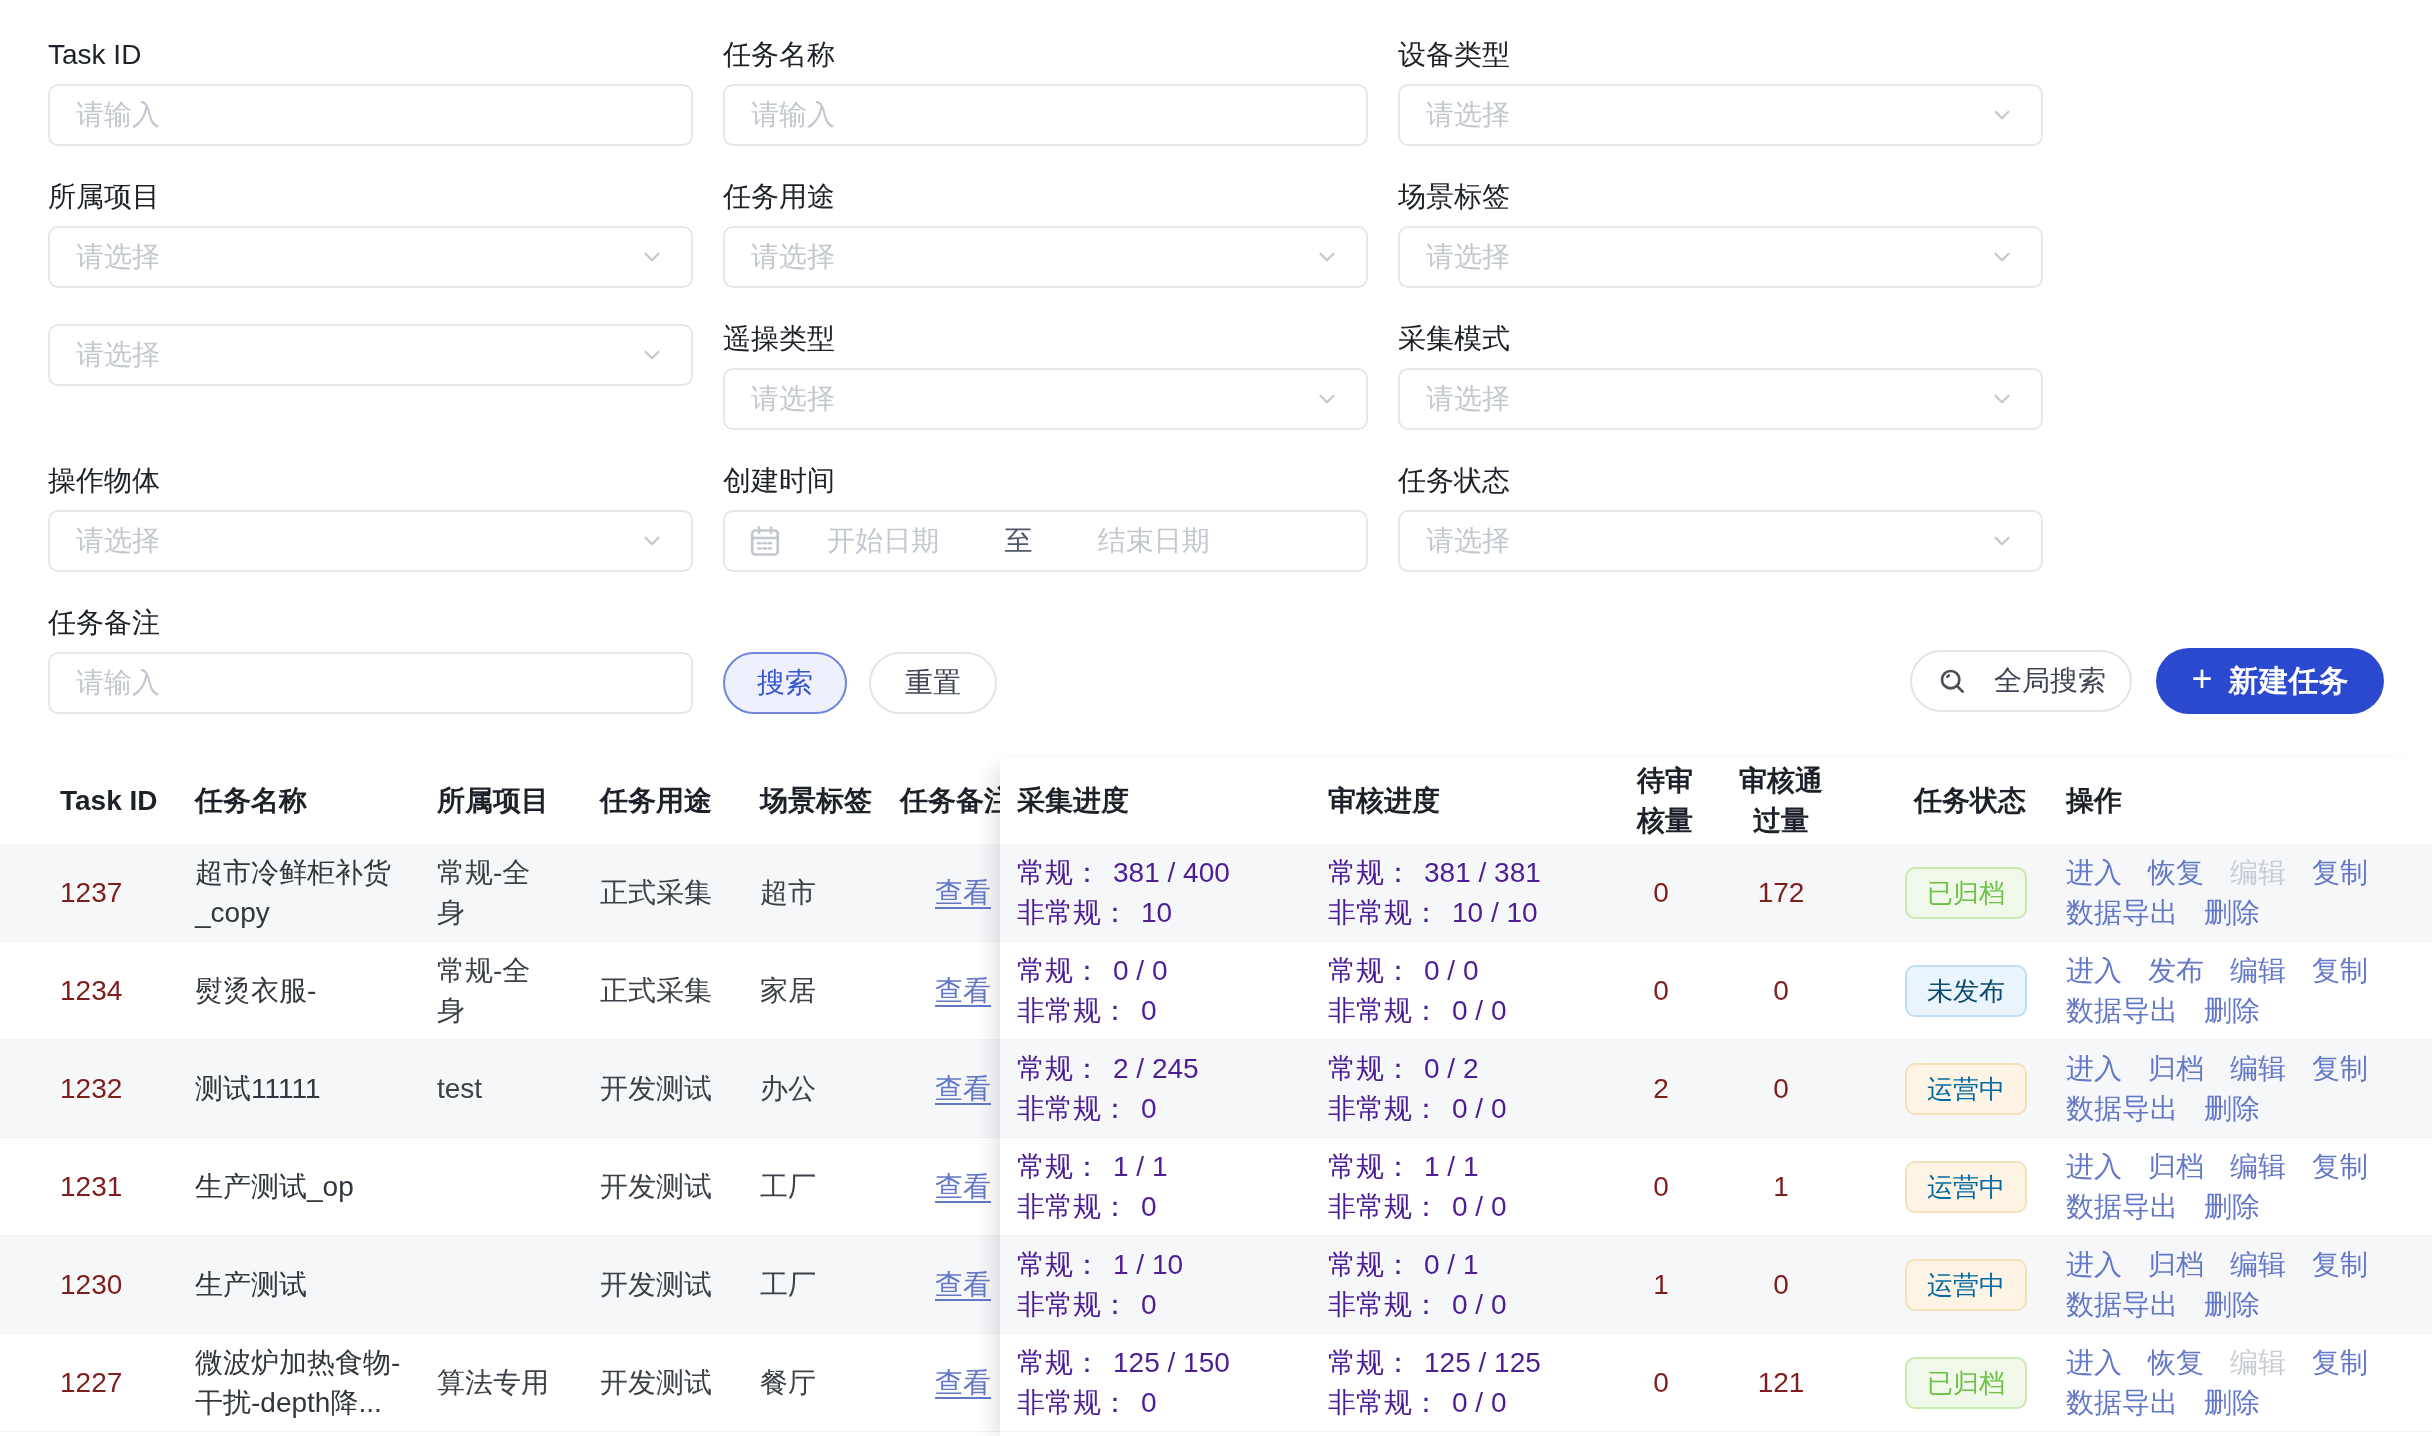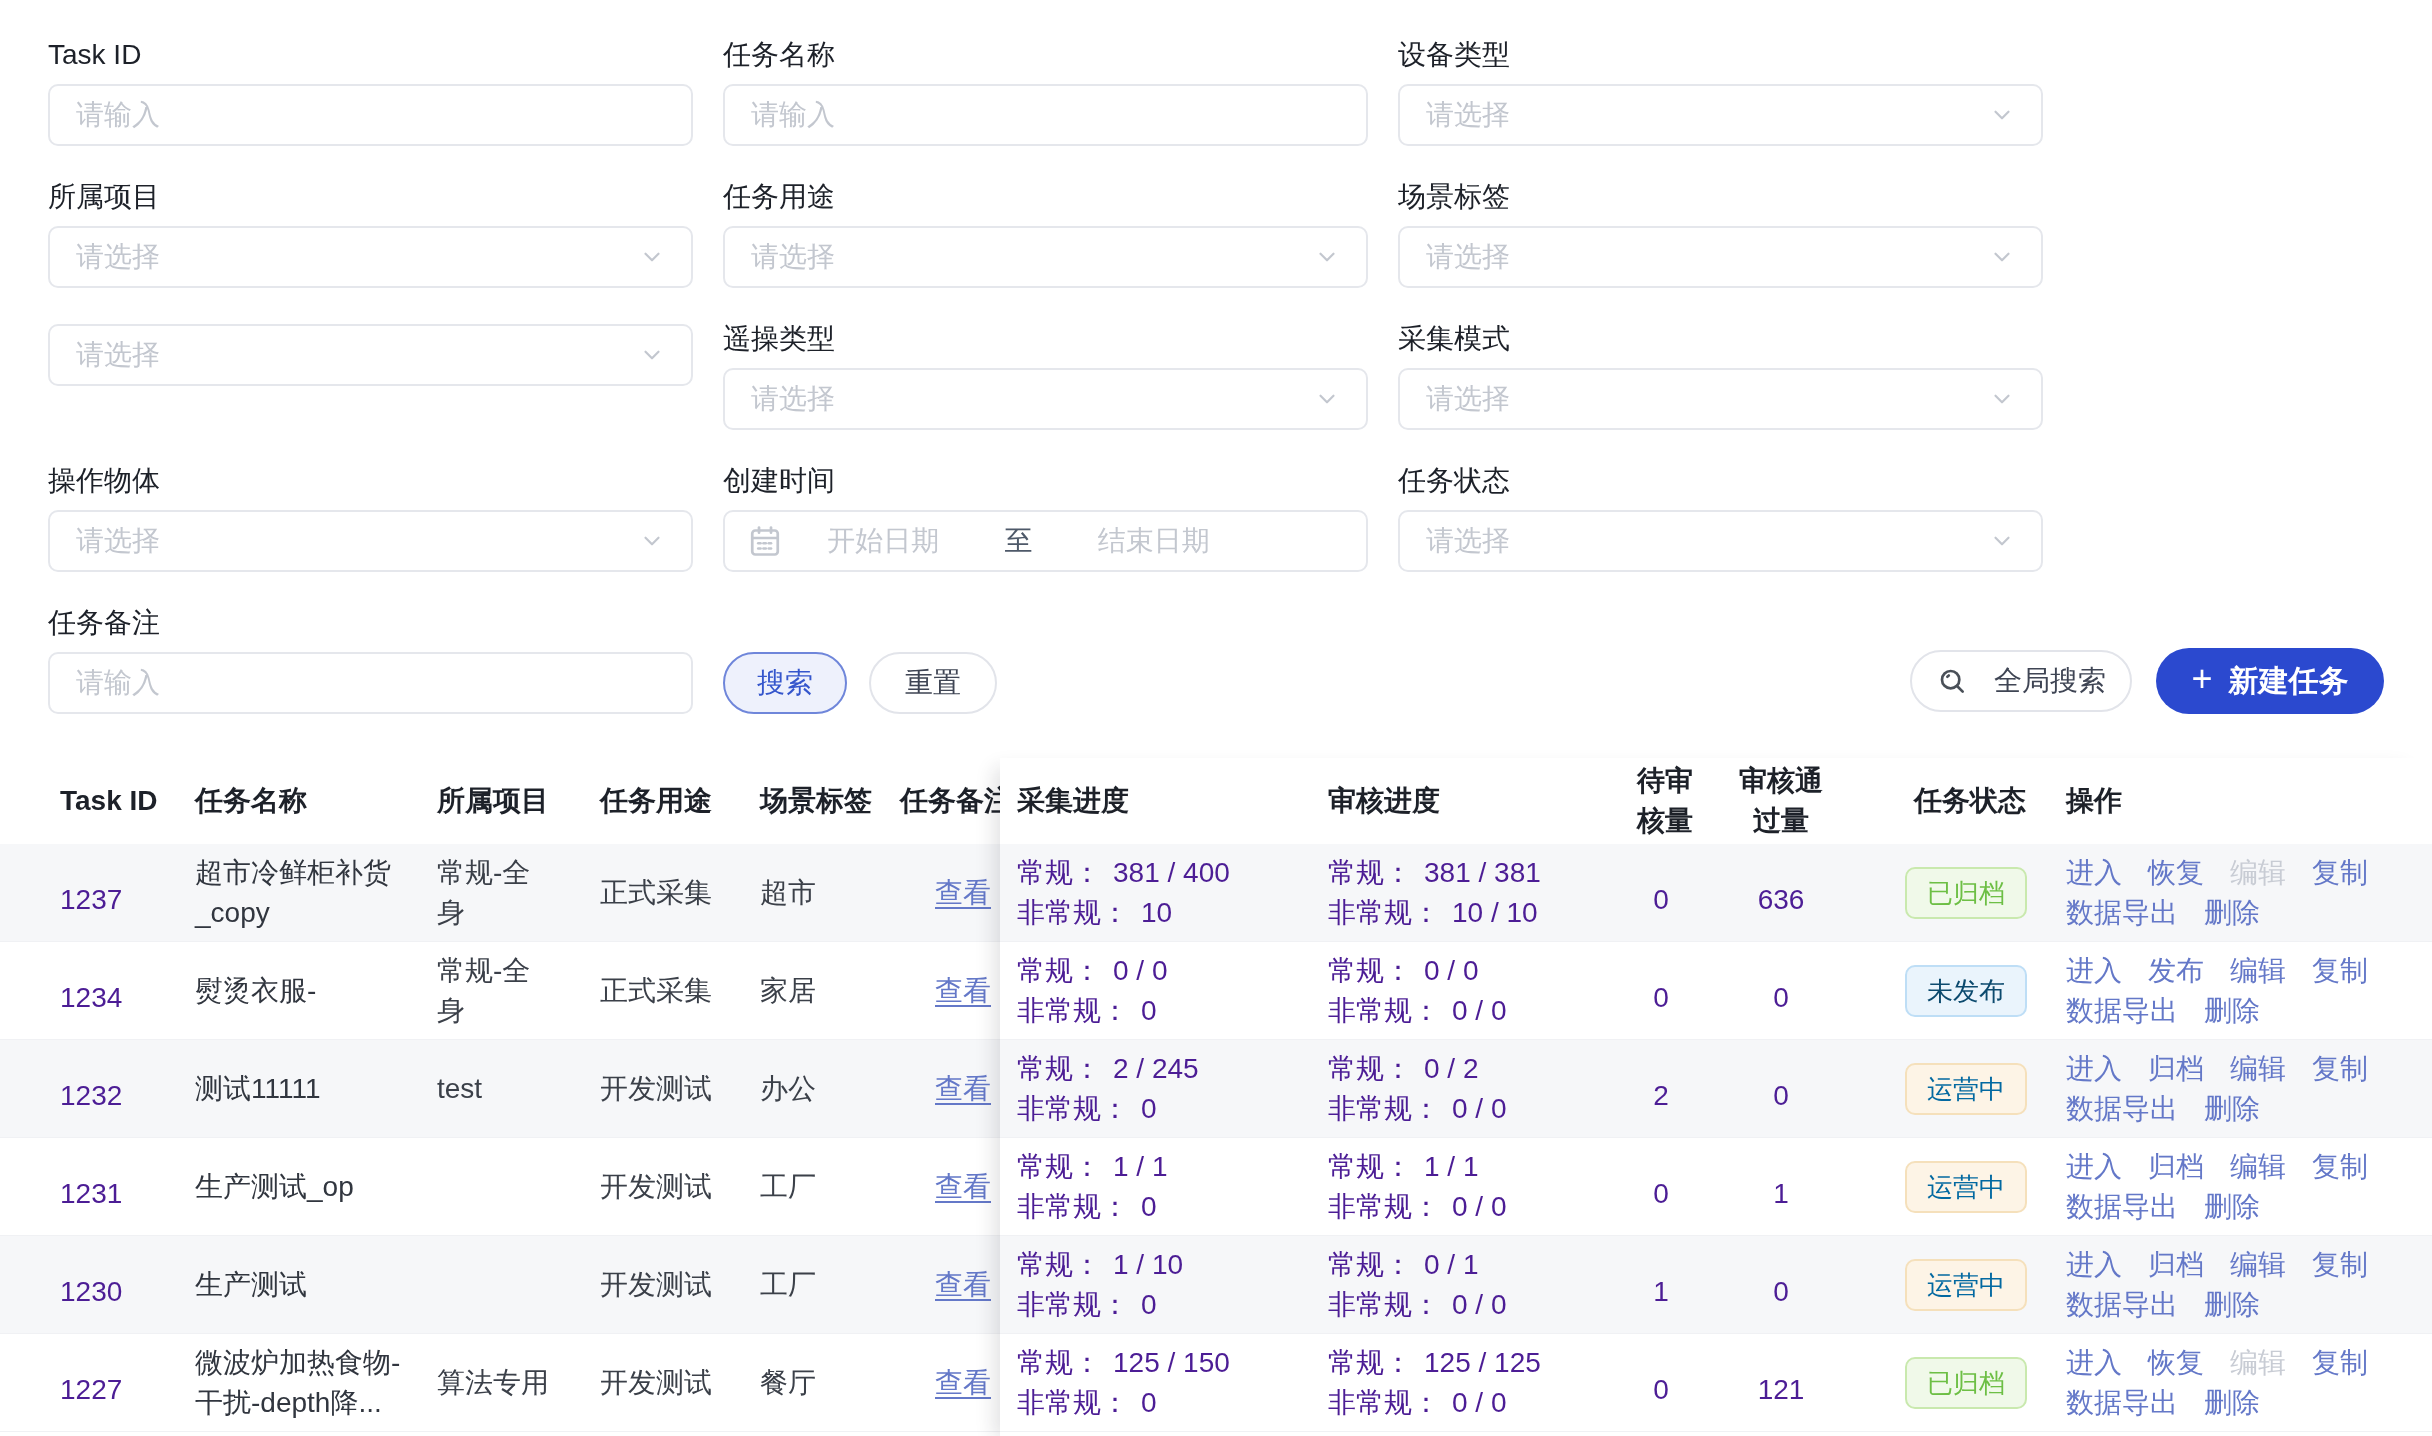--- a/index.html
+++ b/index.html
@@ -41,21 +41,21 @@
   .table { position: relative; margin-top: 44px; height: 690px; }
   .tleft { position: absolute; left: 0; top: 0; width: 1000px; height: 100%; overflow: hidden; }
   .tleft-inner { width: 1100px; }
   .tright { position: absolute; left: 1000px; right: 0; top: 0; height: 100%; background: #fff;
     box-shadow: -16px 0 18px -10px rgba(29,33,41,0.13); }
   .hrow { height: 86px; position: relative; background: #fff; }
   .drow { height: 98px; position: relative; border-bottom: 1px solid #f0f1f4; background: #fff; }
   .drow.alt { background: #f6f7f9; }
   .cell, .hcell { position: absolute; top: 50%; transform: translateY(-50%); font-size: 28px; line-height: 40px; color: #3b4049; }
   .hcell { font-weight: 600; color: #1d2129; }
-  .num { color: #4c1d95; margin-top: 7px; }
+  .num { color: #7f1d1d; }
   .c-name { color: #31363f; }
 
   
   .l-id      { left: 60px;  width: 130px; }
   .l-name    { left: 195px; width: 212px; }
   .l-proj    { left: 437px; width: 118px; }
   .l-purp    { left: 600px; width: 150px; }
   .l-scene   { left: 760px; width: 135px; }
   .l-remark  { left: 900px; width: 170px; }
   .l-remark-cell { left: 935px; width: 130px; }
@@ -304,21 +304,21 @@
     <div class="drow alt">
       <div class="cell r-collect">
         <div class="pline"><span>常规：</span><span class="pv">381 / 400</span></div>
         <div class="pline"><span>非常规：</span><span class="pv">10</span></div>
       </div>
       <div class="cell r-review">
         <div class="pline"><span>常规：</span><span class="pv">381 / 381</span></div>
         <div class="pline"><span>非常规：</span><span class="pv">10 / 10</span></div>
       </div>
       <div class="cell r-pending num">0</div>
-      <div class="cell r-approved num">636</div>
+      <div class="cell r-approved num">172</div>
       <div class="cell r-status"><span class="badge badge-green">已归档</span></div>
       <div class="cell r-ops">
         <div class="opline">
           <a class="op">进入</a>
           <a class="op">恢复</a>
           <a class="op disabled">编辑</a>
           <a class="op">复制</a>
         </div>
         <div class="opline">
           <a class="op">数据导出</a>

